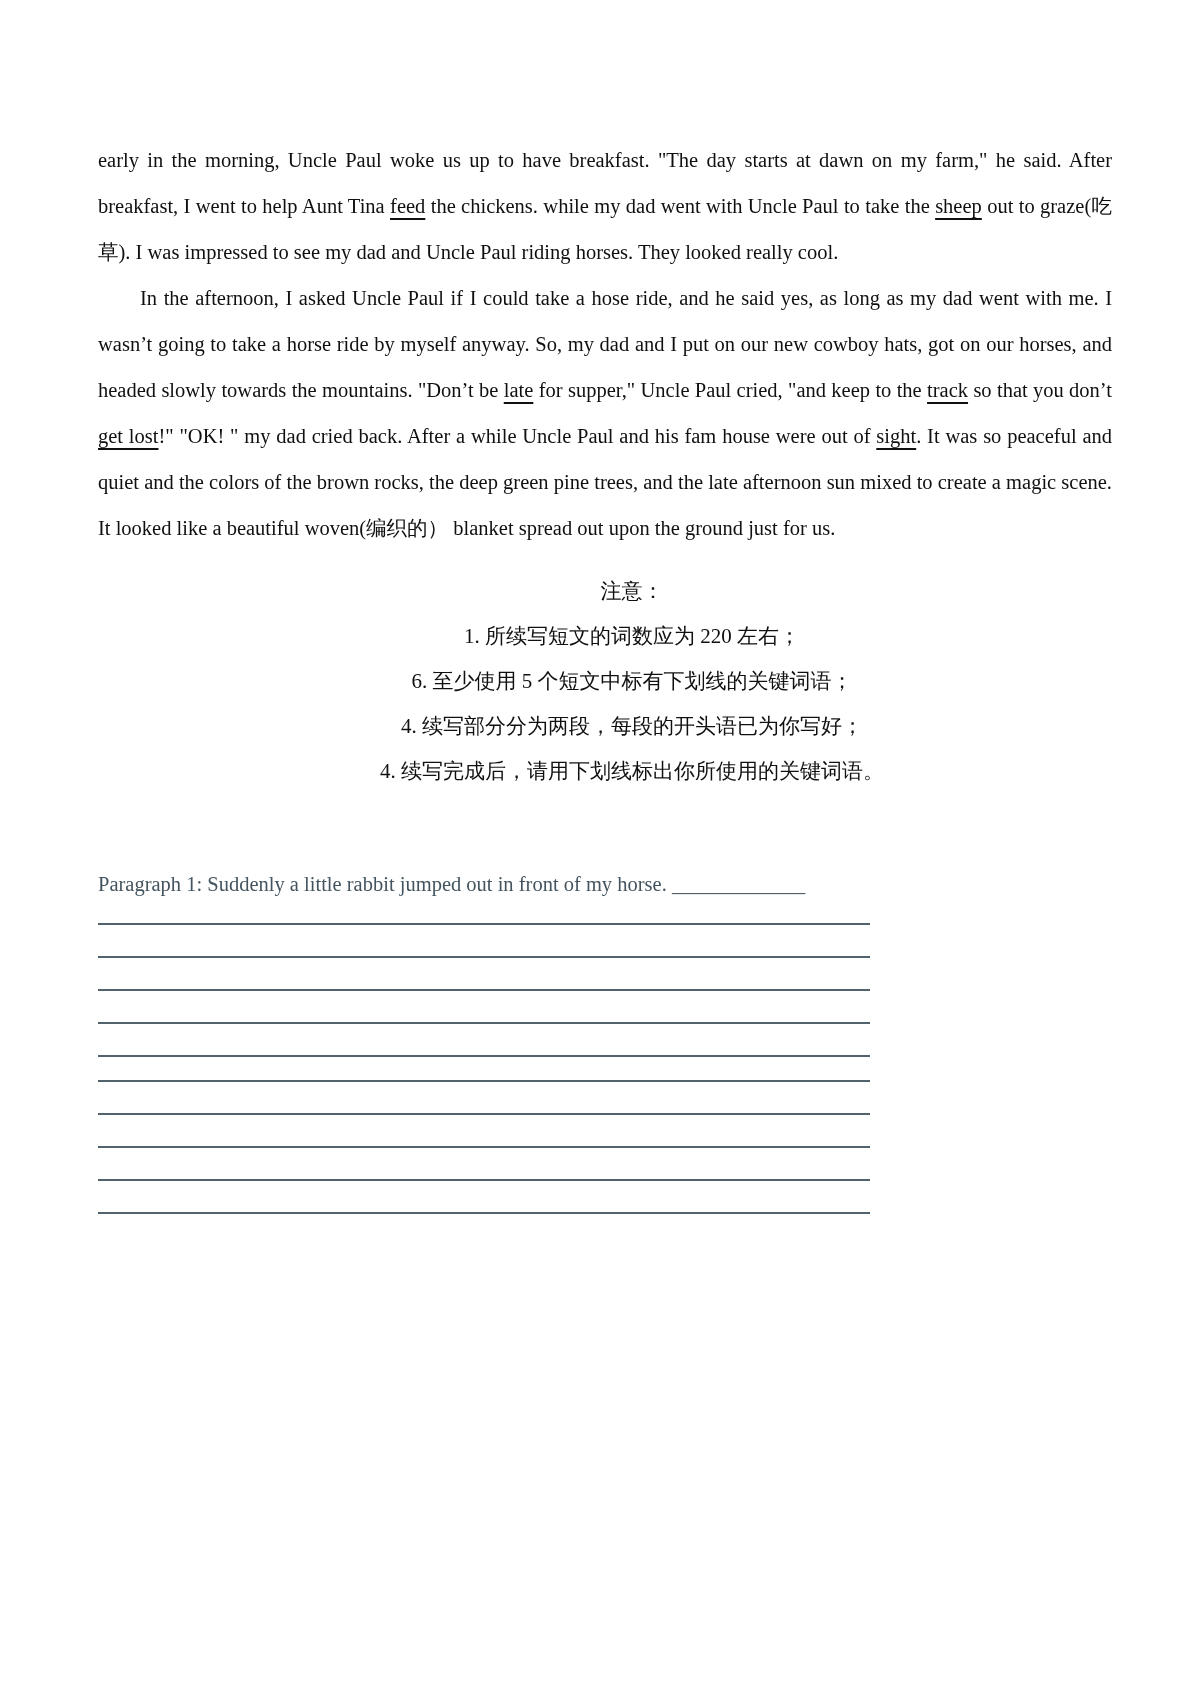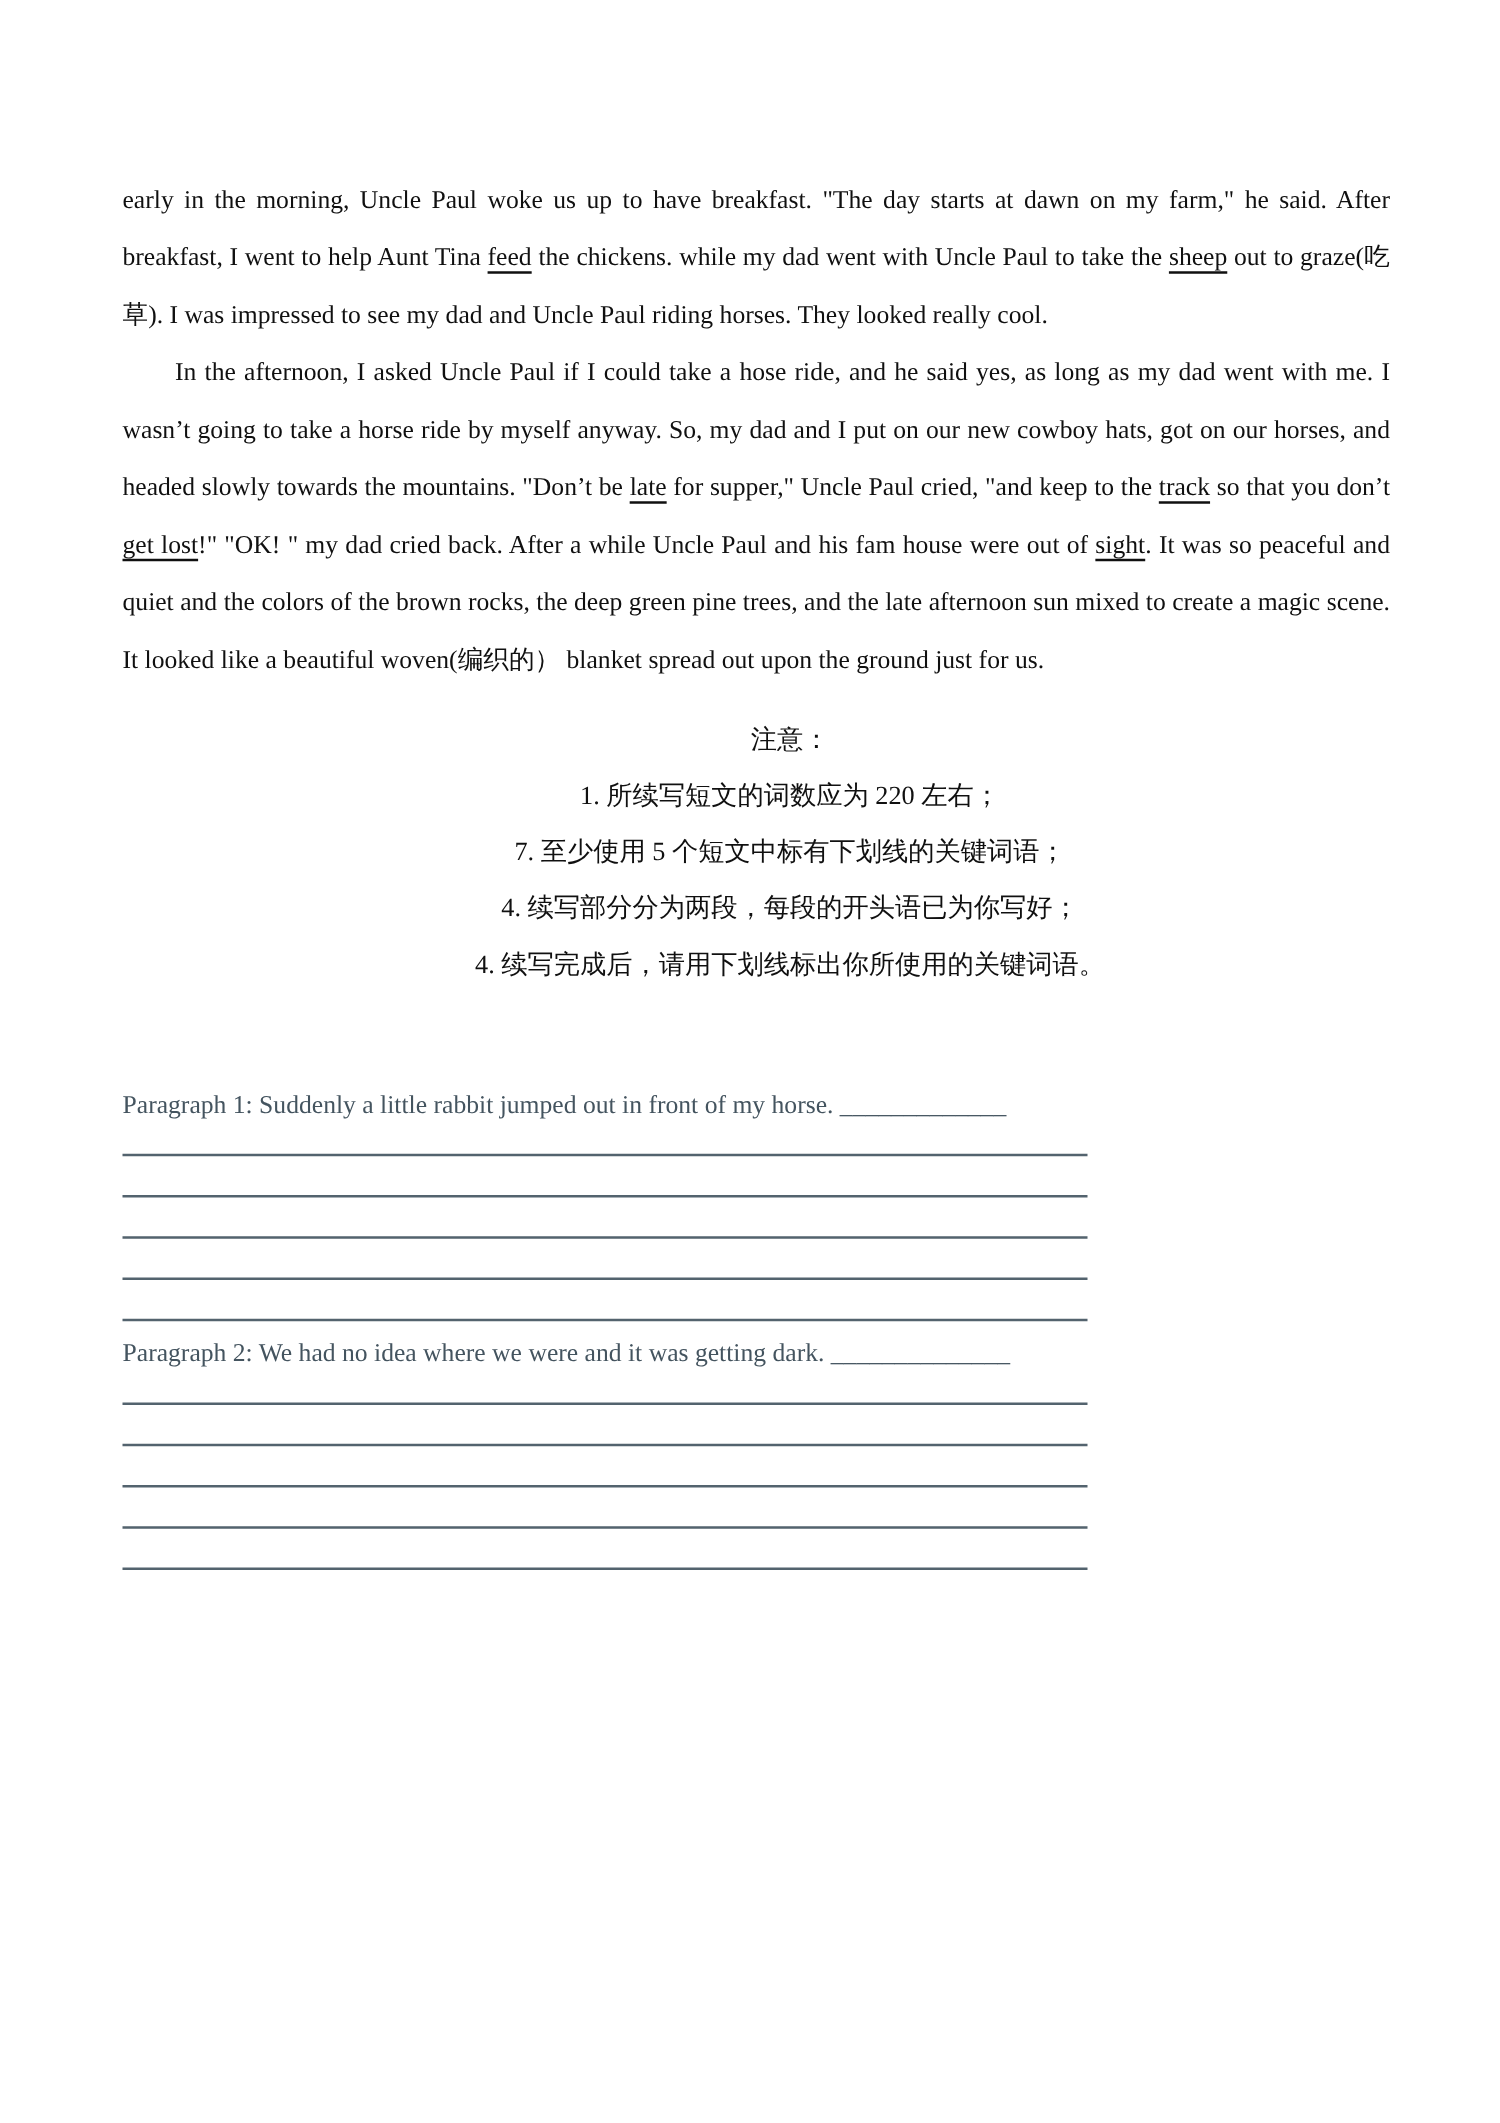--- a/index.html
+++ b/index.html
@@ -63,37 +63,36 @@
   <div class="content">
 
     <p class="body-text"><span>early in the morning, Uncle Paul woke us up to have breakfast. "The day starts at dawn on my farm," he said. After breakfast, I went to help Aunt Tina </span><span class="kw">feed</span><span> the chickens. while my dad went with Uncle Paul to take the </span><span class="kw">sheep</span><span> out to graze(吃草). I was impressed to see my dad and Uncle Paul riding horses. They looked really cool.</span></p>
 
     <p class="body-text indent"><span>In the afternoon, I asked Uncle Paul if I could take a hose ride, and he said yes, as long as my dad went with me. I wasn’t going to take a horse ride by myself anyway. So, my dad and I put on our new cowboy hats, got on our horses, and headed slowly towards the mountains. "Don’t be </span><span class="kw">late</span><span> for supper," Uncle Paul cried, "and keep to the </span><span class="kw">track</span><span> so that you don’t </span><span class="kw">get lost</span><span>!" "OK! " my dad cried back. After a while Uncle Paul and his fam house were out of </span><span class="kw">sight</span><span>. It was so peaceful and quiet and the colors of the brown rocks, the deep green pine trees, and the late afternoon sun mixed to create a magic scene. It looked like a beautiful woven(编织的） blanket spread out upon the ground just for us.</span></p>
 
     <div class="notes">
       <p class="note-heading">注意：</p>
       <div>
           <div class="note-item">1. 所续写短文的词数应为 220 左右；</div>
-          <div class="note-item">7. 至少使用 5 个短文中标有下划线的关键词语；</div>
+          <div class="note-item">6. 至少使用 5 个短文中标有下划线的关键词语；</div>
           <div class="note-item">4. 续写部分分为两段，每段的开头语已为你写好；</div>
           <div class="note-item">4. 续写完成后，请用下划线标出你所使用的关键词语。</div>
         </div>
     </div>
 
     <div class="writing">
       <p class="prompt">Paragraph 1: Suddenly a little rabbit jumped out in front of my horse. _____________</p>
       <div class="lines">
           <div class="wline"></div>
           <div class="wline"></div>
           <div class="wline"></div>
           <div class="wline"></div>
           <div class="wline"></div>
         </div>
 
-      <p class="prompt second">Paragraph 2: We had no idea where we were and it was getting dark. ______________</p>
       <div class="lines">
           <div class="wline"></div>
           <div class="wline"></div>
           <div class="wline"></div>
           <div class="wline"></div>
           <div class="wline"></div>
         </div>
     </div>
 
   </div>

